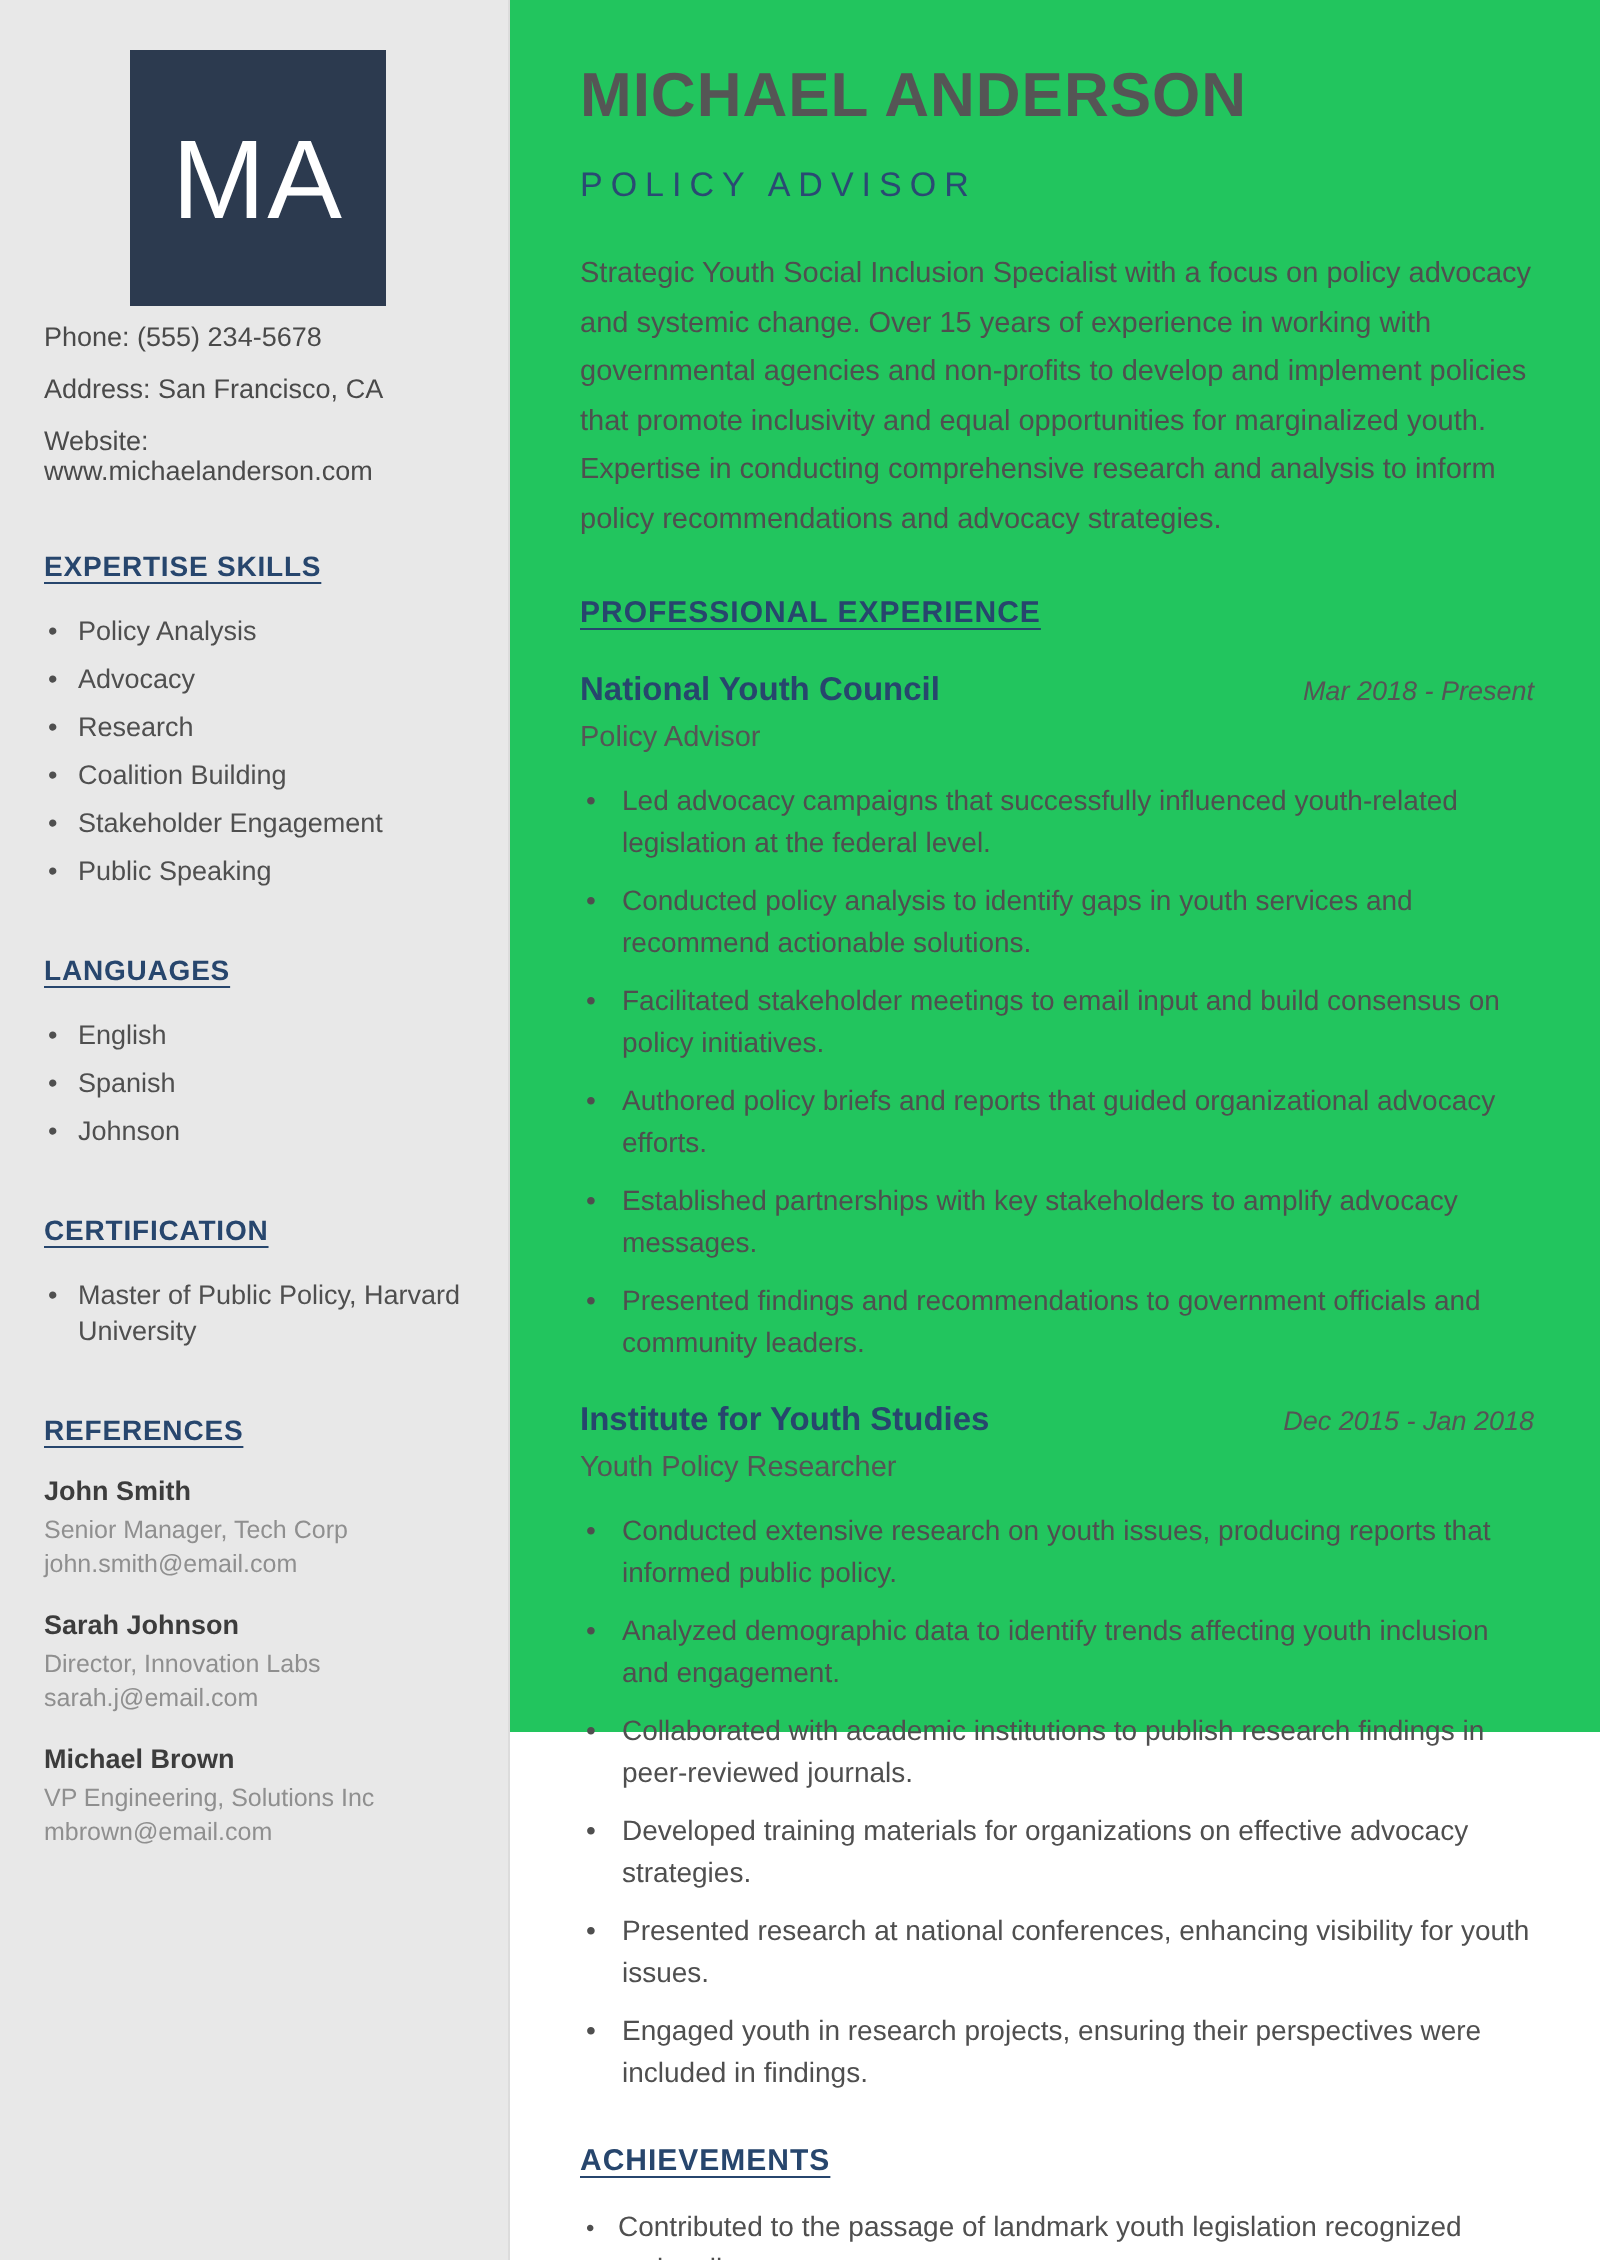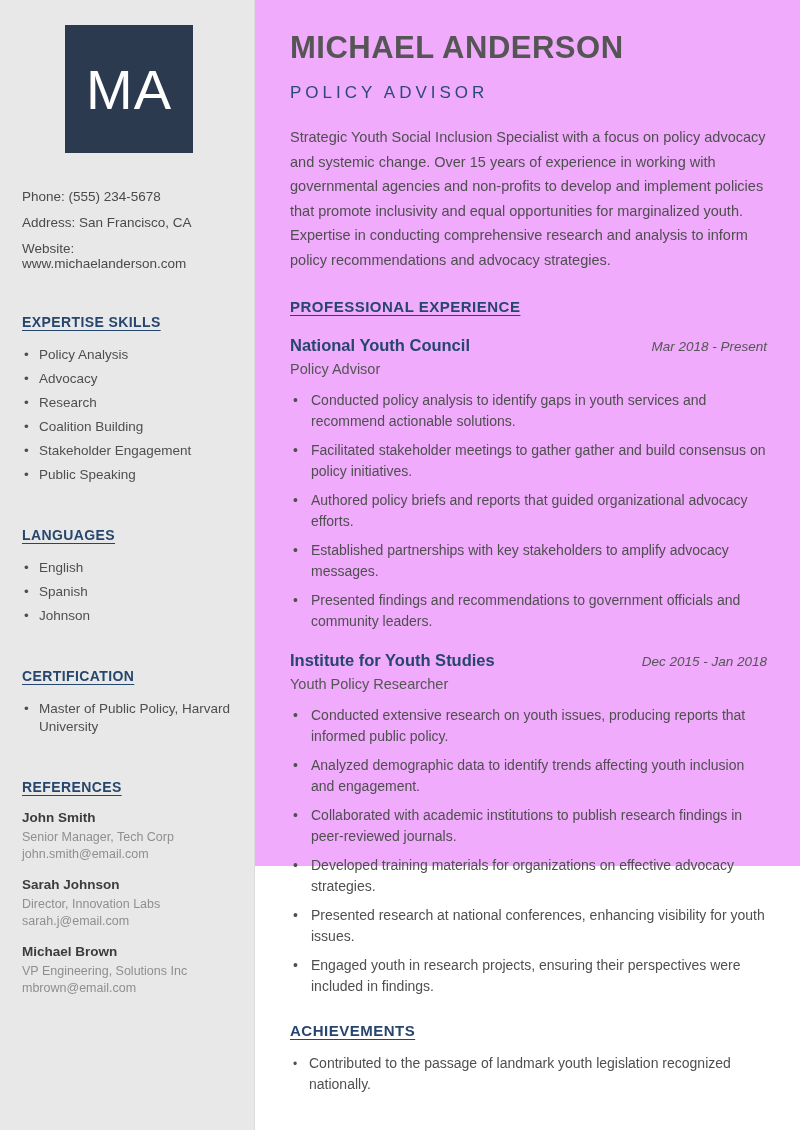--- a/index.html
+++ b/index.html
@@ -2,38 +2,38 @@
 <html><head>
 <meta charset="utf-8">
 <style>
   * { margin: 0; padding: 0; box-sizing: border-box; }
   html, body { background: #ffffff; }
   body {
     width: 800px; height: 1130px;
     font-family: "Liberation Sans", "DejaVu Sans", sans-serif;
     position: relative; overflow: hidden;
   }
-  .page { width: 800px; height: 866px; position: relative; background: #f0abfc; }
+  .page { width: 800px; height: 866px; position: relative; background: #22c55e; }
 
   
   .sidebar {
     position: absolute; left: 0; top: 0; width: 255px; height: 1130px;
     background: #e8e8e8; border-right: 1px solid #dcdcdc;
     padding: 25px 18px 0 22px;
   }
   .avatar {
     width: 128px; height: 128px; background: #2c3a4f;
     margin: 0 auto; display: flex; align-items: center; justify-content: center;
   }
   .avatar span { color: #ffffff; font-size: 56px; font-weight: 400; letter-spacing: 1px; }
 
-  .contact { margin-top: 36px; margin-bottom: 14px; }
+  .contact { margin-top: 8px; margin-bottom: 14px; }
   .contact p { font-size: 13.5px; color: #4a4a4a; line-height: 15px; margin-bottom: 11px; }
 
-  .side-section { margin-top: 43px; }
+  .side-section { margin-top: 32px; }
   .side-heading {
     font-size: 14px; font-weight: bold; color: #27466d;
     text-decoration: underline; text-underline-offset: 3px;
     letter-spacing: 0.4px; line-height: 17px;
   }
   .side-list { list-style: none; margin-top: 15px; }
   .side-list li {
     position: relative; padding-left: 17px;
     font-size: 13.5px; color: #4f4f4f; line-height: 18px; margin-bottom: 6px;
   }
@@ -154,22 +154,23 @@
     <section class="main-section">
       <div class="main-heading">PROFESSIONAL EXPERIENCE</div>
 
       <div class="job">
         <div class="job-header">
           <span class="company">National Youth Council</span>
           <span class="dates">Mar 2018 - Present</span>
         </div>
         <div class="role">Policy Advisor</div>
         <ul class="bullets">
+          <li>Led advocacy campaigns that successfully influenced youth-related legislation at the federal level.</li>
           <li>Conducted policy analysis to identify gaps in youth services and recommend actionable solutions.</li>
-          <li>Facilitated stakeholder meetings to gather gather and build consensus on policy initiatives.</li>
+          <li>Facilitated stakeholder meetings to email input and build consensus on policy initiatives.</li>
           <li>Authored policy briefs and reports that guided organizational advocacy efforts.</li>
           <li>Established partnerships with key stakeholders to amplify advocacy messages.</li>
           <li>Presented findings and recommendations to government officials and community leaders.</li>
         </ul>
       </div>
 
       <div class="job">
         <div class="job-header">
           <span class="company">Institute for Youth Studies</span>
           <span class="dates">Dec 2015 - Jan 2018</span>

